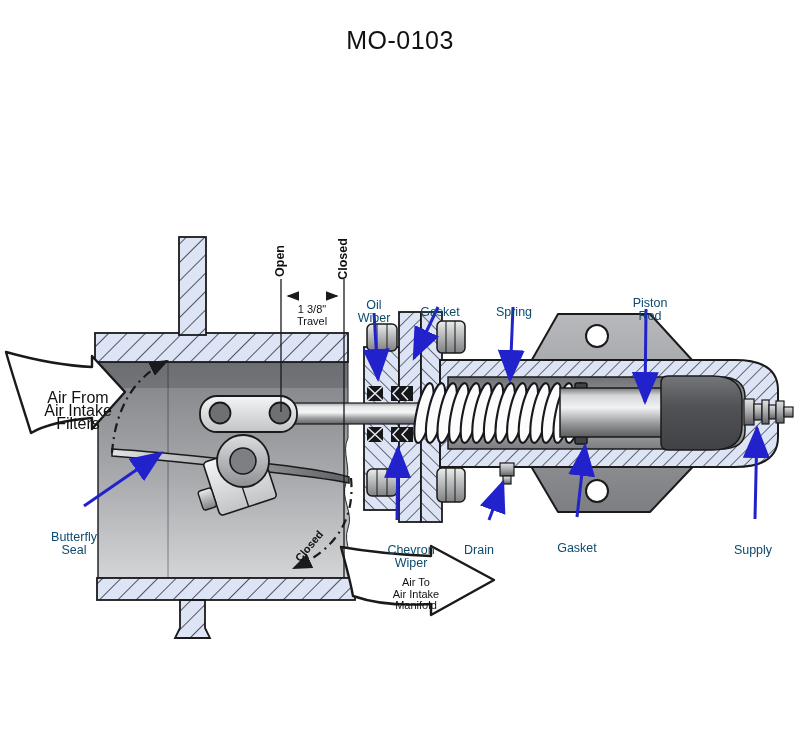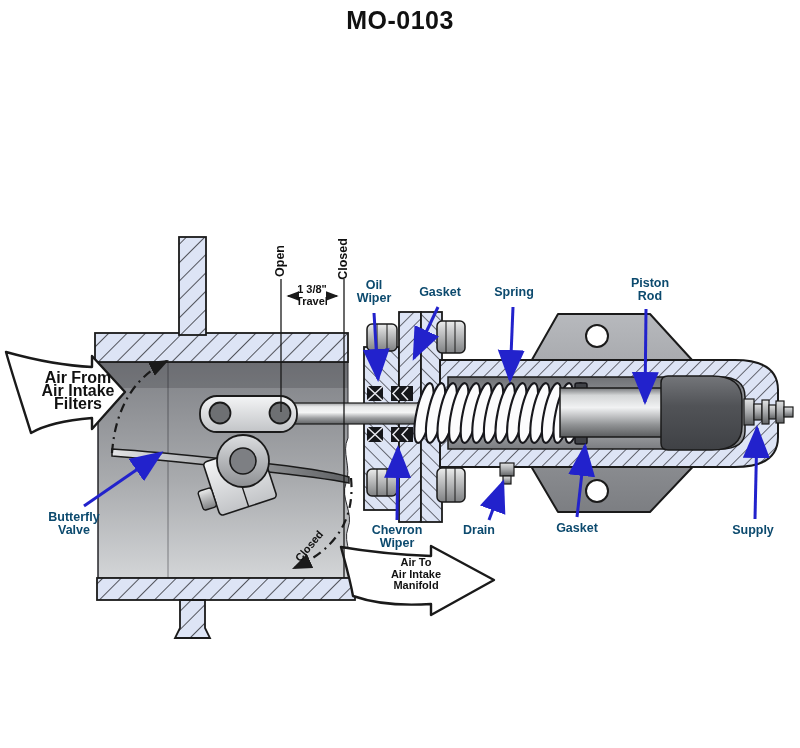--- a/index.html
+++ b/index.html
@@ -1,20 +1,20 @@
 <!DOCTYPE html>
 <html><head>
 <meta charset="utf-8">
 <style>
   html,body{margin:0;padding:0;background:#ffffff;}
   #stage{position:relative;width:800px;height:748px;background:#ffffff;overflow:hidden;
          font-family:"Liberation Sans",sans-serif;}
   #stage svg{position:absolute;left:0;top:0;}
-  .lbl{position:absolute;font-weight:bold;text-align:center;line-height:12.5px;
-       font-size:12.5px;color:#111;white-space:nowrap;}
+  .lbl{position:absolute;font-weight:normal;text-align:center;line-height:12.5px;
+       font-size:12.5px;color:#111;white-space:nowrap;margin-top:20px;}
   .blue{color:#0c4a6e;}
   .title{left:0;right:0;top:7px;font-size:25px;letter-spacing:0.5px;line-height:26px;}
   .rotpt{position:absolute;width:0;height:0;}
   .rotpt span{display:inline-block;white-space:nowrap;font-weight:bold;font-size:12.5px;color:#111;
        transform:translate(-50%,-50%) rotate(-90deg);}
   .arcpt span{transform:translate(-50%,-50%) rotate(-50deg);font-size:11px;}
   .sm{font-size:11px;line-height:11.5px;}
 </style>
 </head>
 <body>
@@ -265,24 +265,24 @@
 </div>
 
 <div class="lbl" style="left:30px;top:372px;width:96px;font-size:16px;line-height:12.8px;">
   <div>Air From</div>
   <div>Air Intake</div>
   <div>Filters</div>
 </div>
 
 <div class="lbl blue" style="left:22px;top:511px;width:104px;">
   <div>Butterfly</div>
-  <div>Valve</div>
-</div>
-
-<div class="lbl blue" style="left:357px;top:524px;width:80px;">
+  <div>Seal</div>
+</div>
+
+<div class="lbl blue" style="left:371px;top:524px;width:80px;">
   <div>Chevron</div>
   <div>Wiper</div>
 </div>
 <div class="lbl blue" style="left:449px;top:524px;width:60px;">Drain</div>
 <div class="lbl blue" style="left:535px;top:522px;width:84px;">Gasket</div>
 <div class="lbl blue" style="left:711px;top:524px;width:84px;">Supply</div>
 
 <div class="lbl" style="left:367px;top:557px;width:98px;font-size:11px;line-height:11.5px;">
   <div>Air To</div>
   <div>Air Intake</div>

